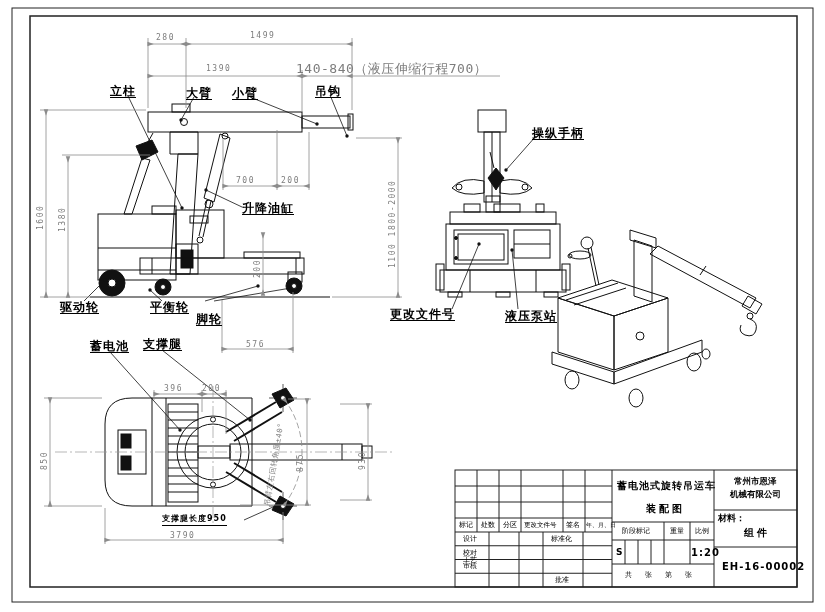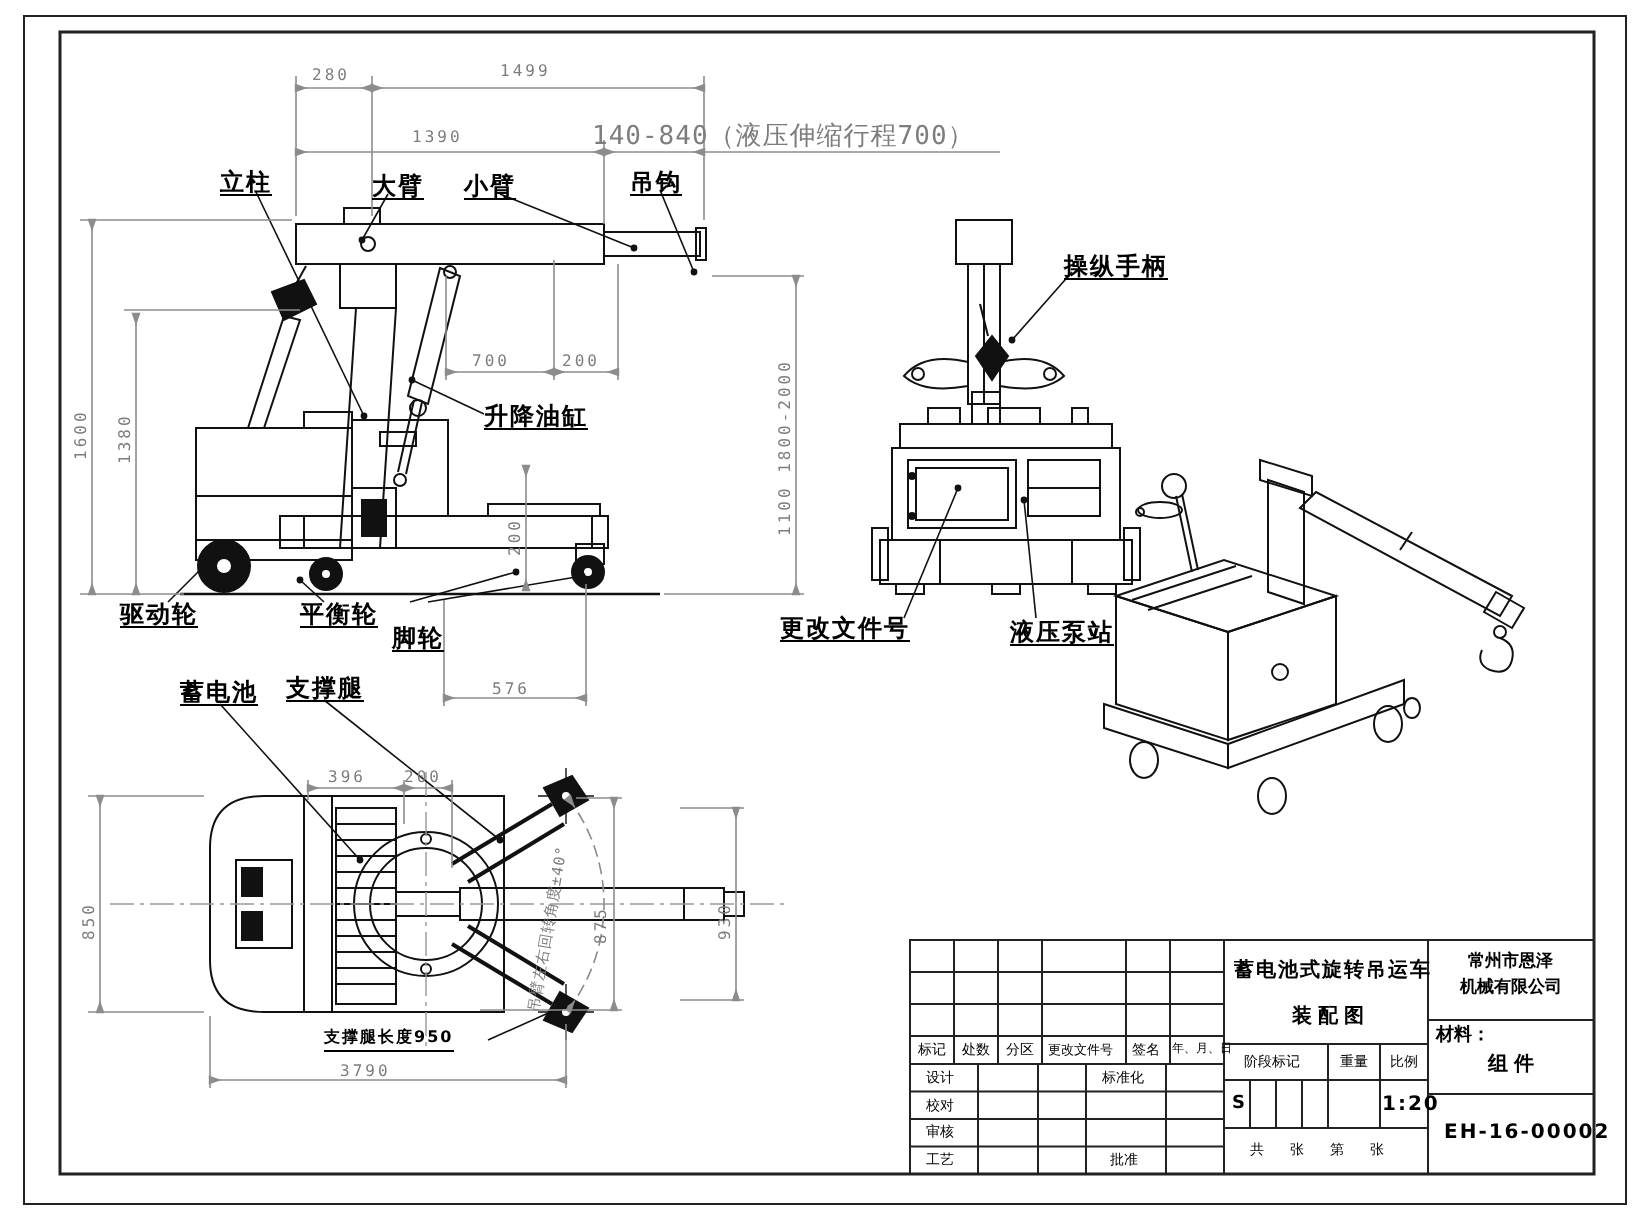--- a/index.html
+++ b/index.html
@@ -357,21 +357,21 @@
 
 <span class="tbt t7" style="left:459px;top:521px">标记</span>
 <span class="tbt t7" style="left:481px;top:521px">处数</span>
 <span class="tbt t7" style="left:503px;top:521px">分区</span>
 <span class="tbt t7" style="left:524px;top:521px;font-size:6.5px">更改文件号</span>
 <span class="tbt t7" style="left:566px;top:521px">签名</span>
 <span class="tbt t7" style="left:586px;top:521px;font-size:6px">年、月、日</span>
 <span class="tbt t7" style="left:463px;top:535px">设计</span>
 <span class="tbt t7" style="left:463px;top:549px">校对</span>
 <span class="tbt t7" style="left:463px;top:562px">审核</span>
-<span class="tbt t7" style="left:463px;top:576px">工艺</span>
+<span class="tbt t7" style="left:463px;top:556px">工艺</span>
 <span class="tbt t7" style="left:551px;top:535px">标准化</span>
 <span class="tbt t7" style="left:555px;top:576px">批准</span>
 
 <span class="tbt t10" style="left:617px;top:480px">蓄电池式旋转吊运车</span>
 <span class="tbt t10" style="left:646px;top:503px;letter-spacing:3px">装配图</span>
 <span class="tbt t7" style="left:622px;top:527px">阶段标记</span>
 <span class="tbt t7" style="left:670px;top:527px">重量</span>
 <span class="tbt t7" style="left:695px;top:527px">比例</span>
 <span class="tbt t9" style="left:616px;top:547px">S</span>
 <span class="tbt t10" style="left:691px;top:547px">1:20</span>

